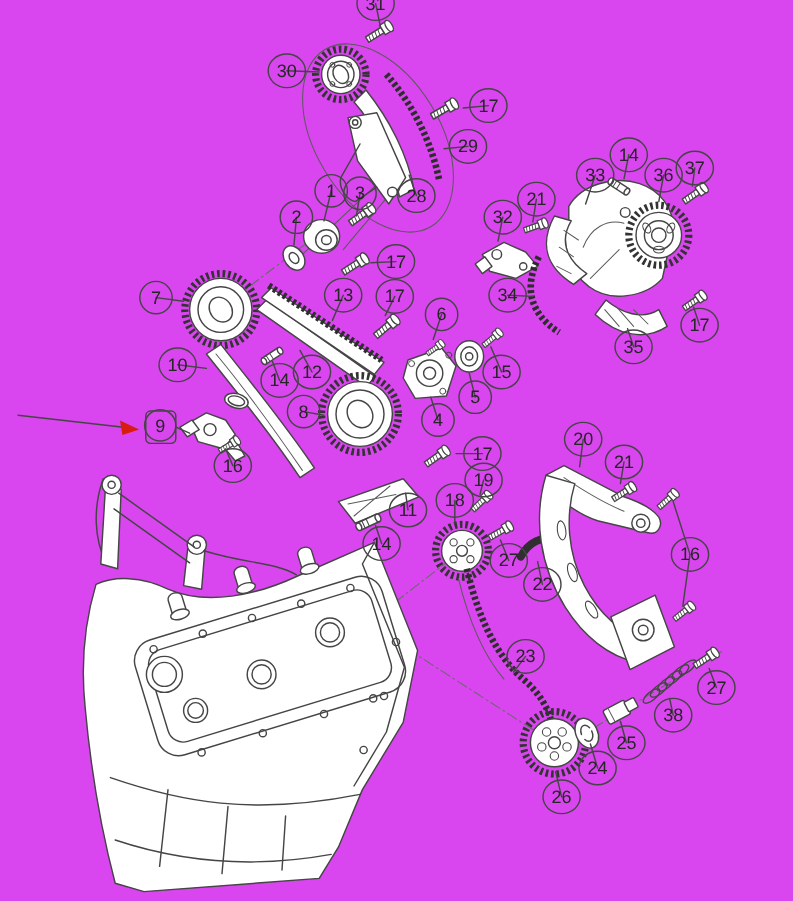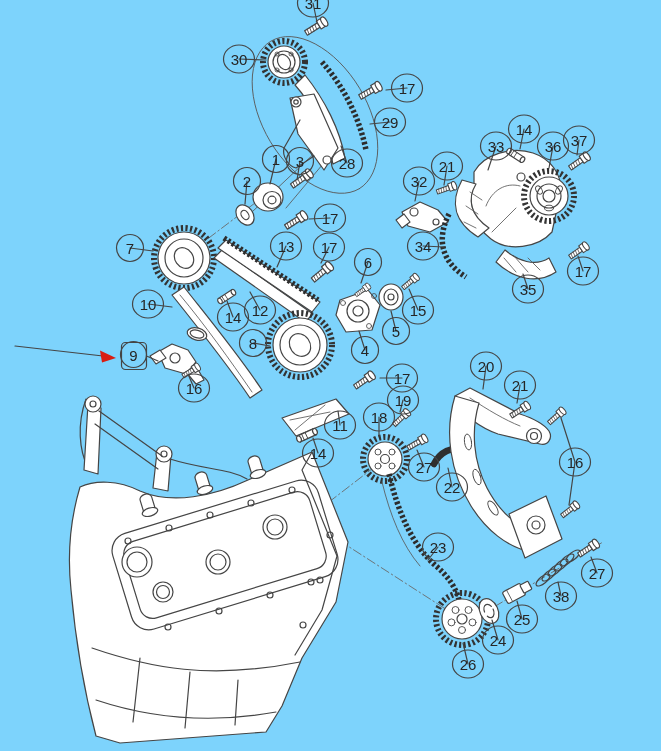--- a/index.html
+++ b/index.html
@@ -1,16 +1,16 @@
 <!DOCTYPE html>
 <html><head>
 <meta charset="utf-8">
 <style>
   html,body{margin:0;padding:0;background:#ffffff;}
-  .stage{position:relative;width:661px;height:751px;background:#7dd3fc;overflow:hidden;}
+  .stage{position:relative;width:661px;height:751px;background:#d946ef;overflow:hidden;}
   #diagram{display:block;}
   #diagram path,#diagram line,#diagram circle,#diagram ellipse,#diagram rect{
     stroke:#454545;stroke-width:1.2;fill:none;stroke-linecap:round;stroke-linejoin:round;}
   #diagram .w{fill:#ffffff;}
   #diagram .chain{stroke:#2d2d2d;stroke-width:5.5;stroke-dasharray:2.6 2.2;stroke-linecap:butt;fill:none;}
   #diagram .teeth{stroke:#333333;stroke-width:6;stroke-dasharray:2.2 2.4;stroke-linecap:butt;fill:none;}
   #diagram .dash{stroke:#6a6a6a;stroke-width:0.9;stroke-dasharray:9 3 1.5 3;}
   #diagram .thin{stroke:#5a5a5a;stroke-width:0.85;}
   #diagram .darkpart{stroke:#2f2f2f;stroke-width:6.5;fill:none;}
   .callout-num{font-family:"Liberation Sans",sans-serif;font-size:15px;fill:#262626;

